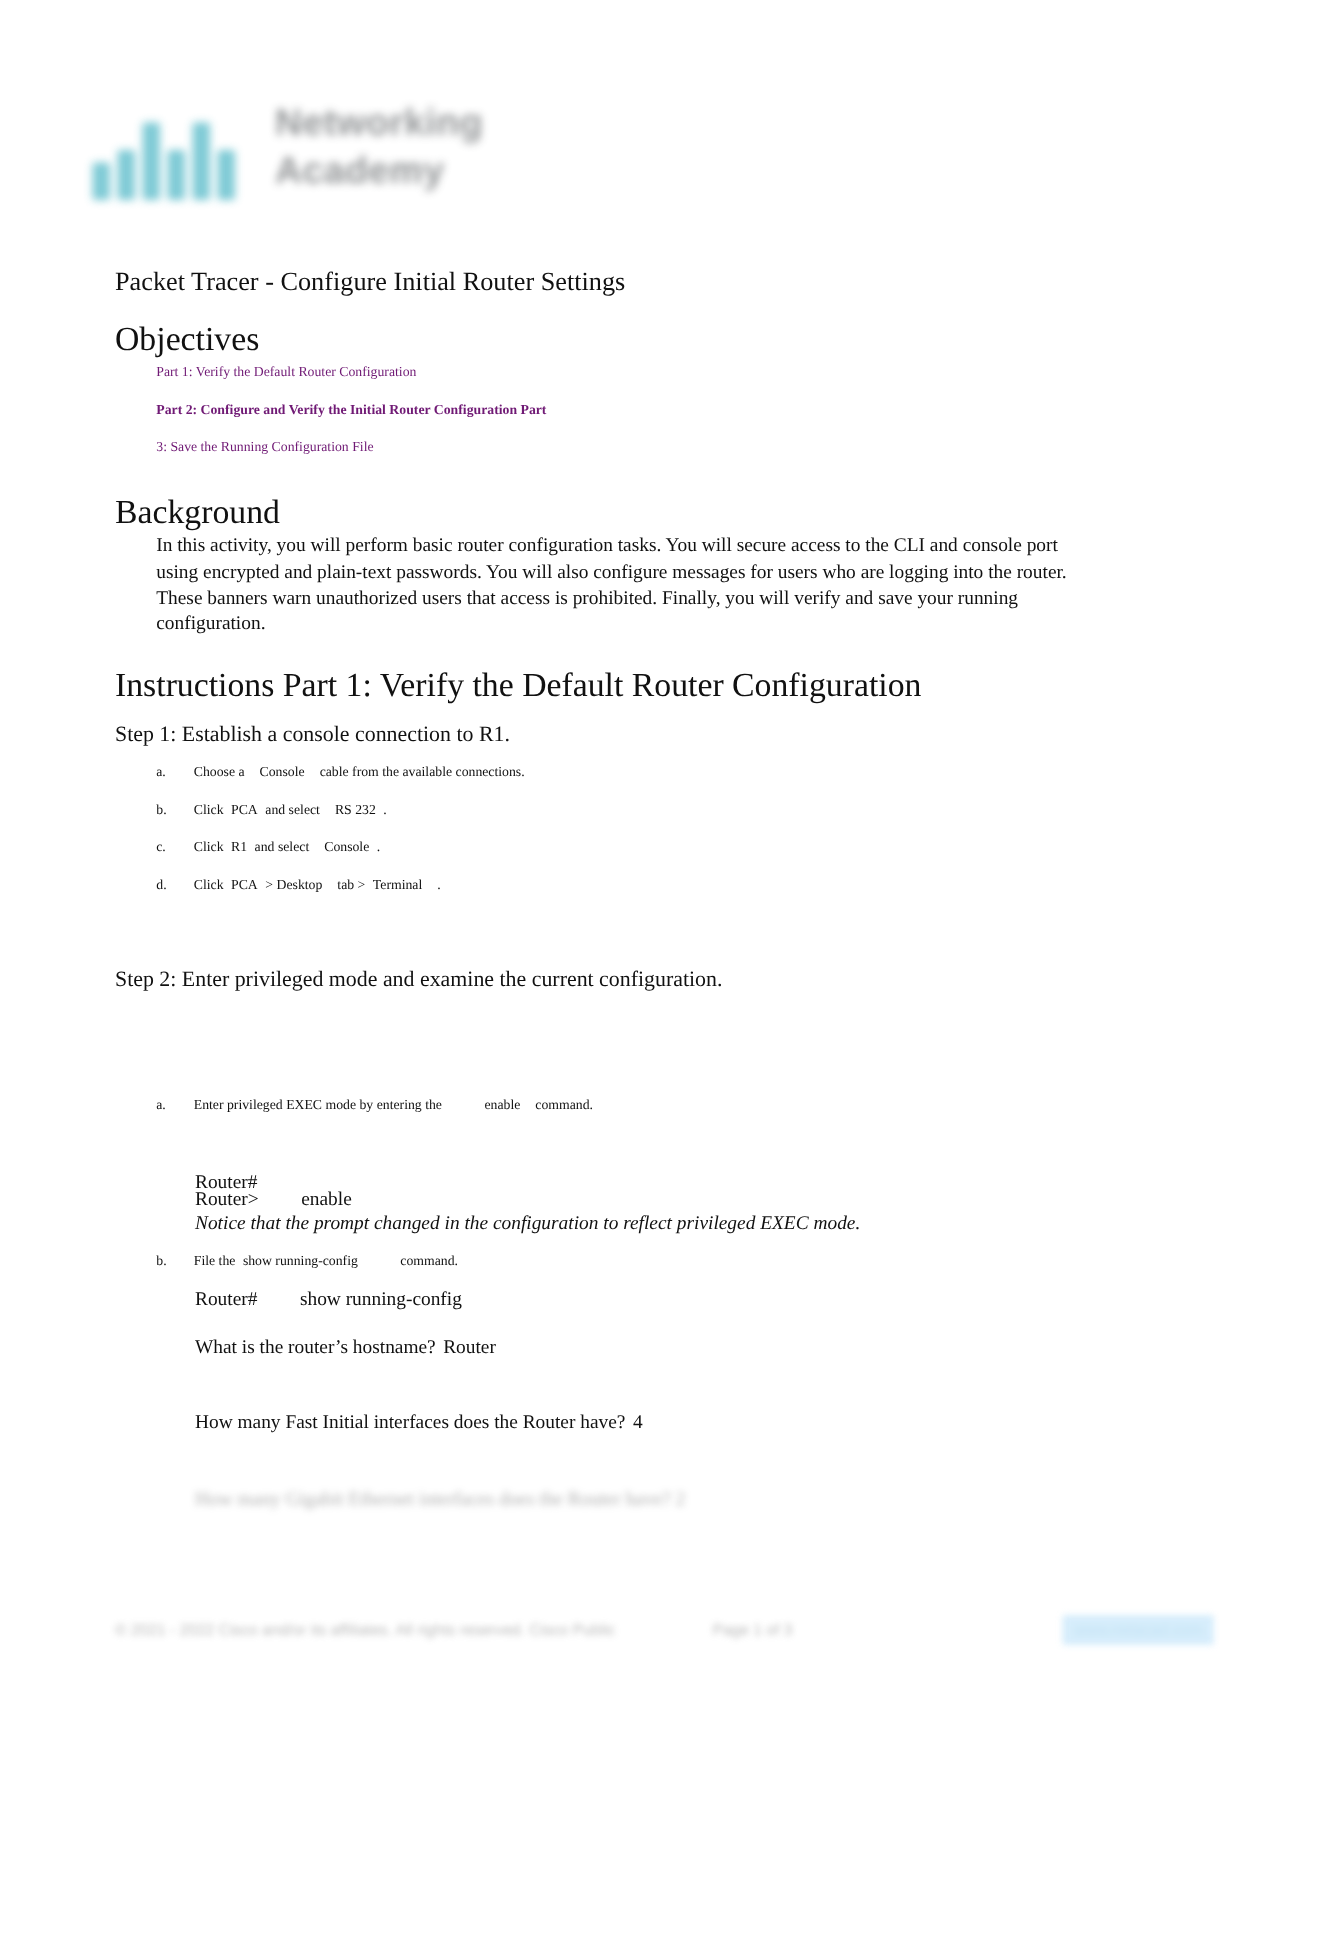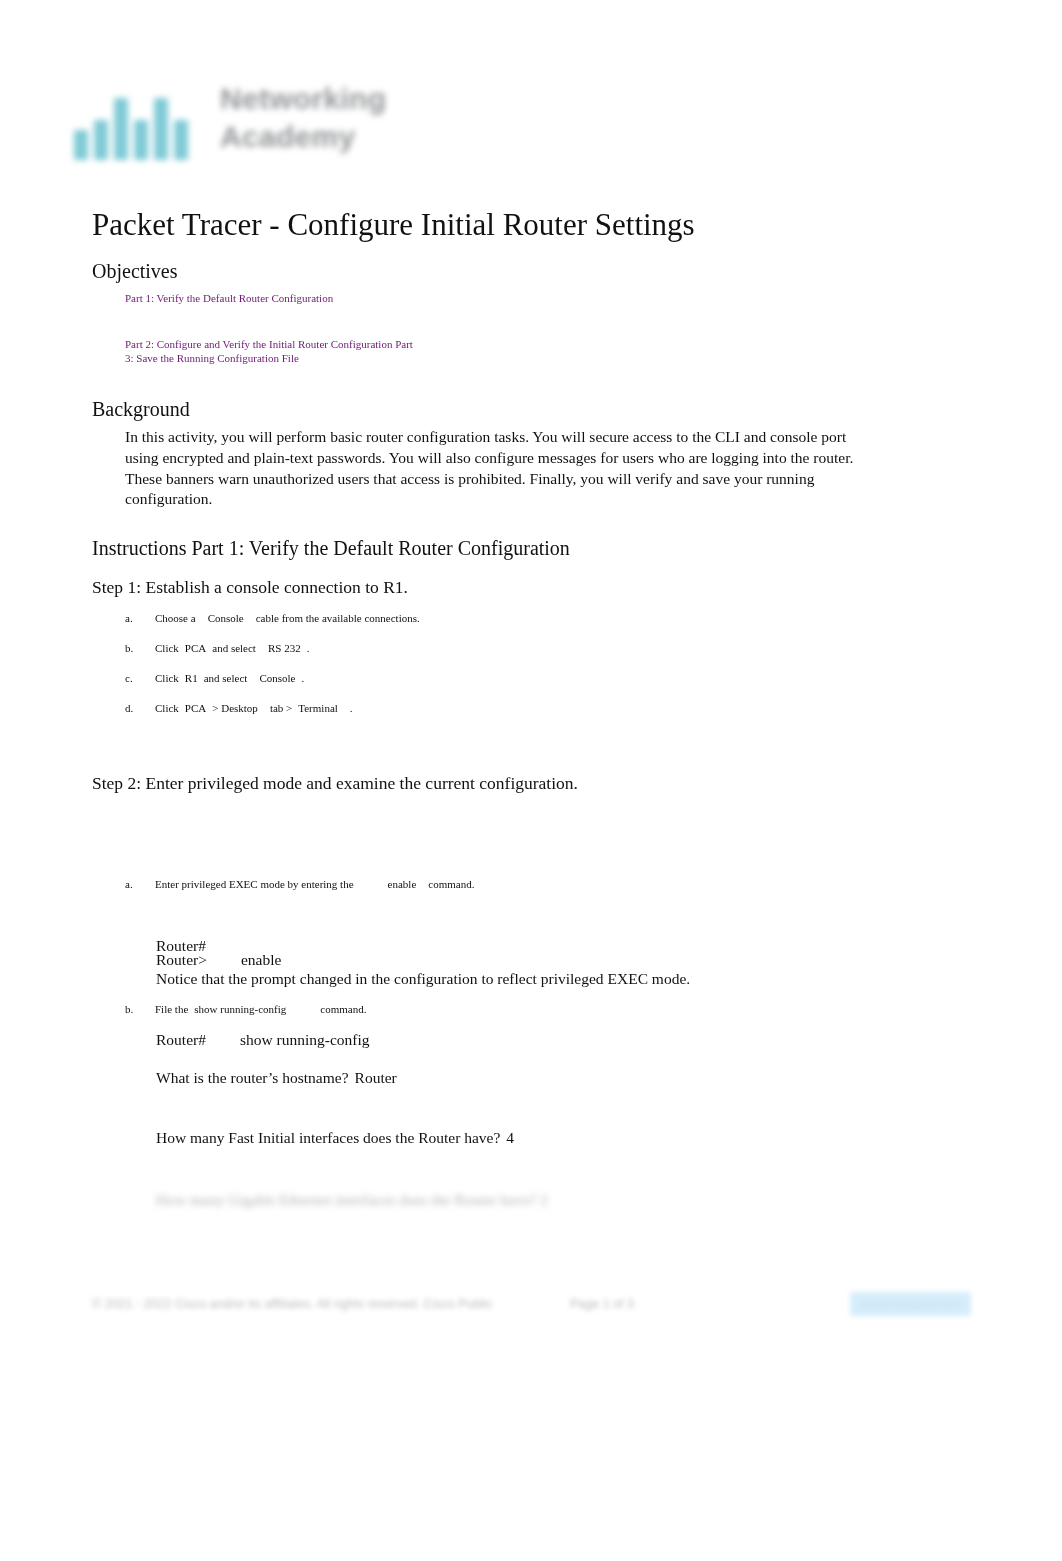--- a/index.html
+++ b/index.html
@@ -58,31 +58,31 @@
     font-weight: 700;
     color: #8a8d8f;
     letter-spacing: .3px;
   }
 
   
   .doc-title {
     position: absolute;
     left: 92px;
     top: 209px;
-    font-size: 31px;
+    font-size: 21px;
     line-height: 32px;
     font-weight: 400;
     color: #111;
     white-space: nowrap;
   }
   h2.sec {
     position: absolute;
     left: 92px;
     margin: 0;
-    font-size: 20px;
+    font-size: 27px;
     line-height: 26px;
     font-weight: 400;
     color: #111;
     white-space: nowrap;
   }
   h3.step {
     position: absolute;
     left: 92px;
     margin: 0;
     font-size: 17.5px;
@@ -207,21 +207,21 @@
     <div class="logo-word">
       <span>Networking</span>
       <span>Academy</span>
     </div>
   </div>
 
   <div class="doc-title">Packet Tracer - Configure Initial Router Settings</div>
 
   <h2 class="sec" style="top:258px;">Objectives</h2>
   <div class="obj-line" style="top:288px;">Part 1: Verify the Default Router Configuration</div>
-  <div class="obj-line" style="top:334px;">Part 2: Configure and Verify the Initial Router Configuration Part</div>
+  <div class="obj-line" style="top:318px;font-weight:bold;">Part 2: Configure and Verify the Initial Router Configuration Part</div>
   <div class="obj-line" style="top:348px;">3: Save the Running Configuration File</div>
 
   <h2 class="sec" style="top:396px;">Background</h2>
   <div class="para" style="top:427px;">In this activity, you will perform basic router configuration tasks. You will secure access to the CLI and console port using encrypted and plain-text passwords. You will also configure messages for users who are logging into the router. These banners warn unauthorized users that access is prohibited. Finally, you will verify and save your running configuration.</div>
 
   <h2 class="sec" style="top:535px;">Instructions Part 1: Verify the Default Router Configuration</h2>
 
   <h3 class="step" style="top:576px;">Step 1: Establish a console connection to R1.</h3>
 
   <div class="li" style="top:608px;">
@@ -247,21 +247,21 @@
     <span class="marker">a.</span><span>Enter privileged EXEC mode by entering the</span><span class="gap-lg"></span><span>enable</span><span class="gap"></span><span>command.</span>
   </div>
 
   <div class="cli" style="top:947px;">
     <span>Router&gt;</span><span class="gap-lg"></span><span>enable</span>
   </div>
   <div class="cli" style="top:933px;">
     <span>Router#</span><span class="gap-lg"></span><span></span>
   </div>
 
-  <div class="sub" style="top:969px;">Notice that the prompt changed in the configuration to reflect privileged EXEC mode.</div>
+  <div class="sub" style="top:969px;font-style:italic;">Notice that the prompt changed in the configuration to reflect privileged EXEC mode.</div>
 
   <div class="li" style="top:999px;">
     <span class="marker">b.</span><span>File the</span><span class="gap-sm"></span><span>show running-config</span><span class="gap-lg"></span><span>command.</span>
   </div>
 
   <div class="cli" style="top:1027px;">
     <span>Router#</span><span class="gap-lg"></span><span>show running-config</span>
   </div>
 
   <div class="sub" style="top:1068px;">

